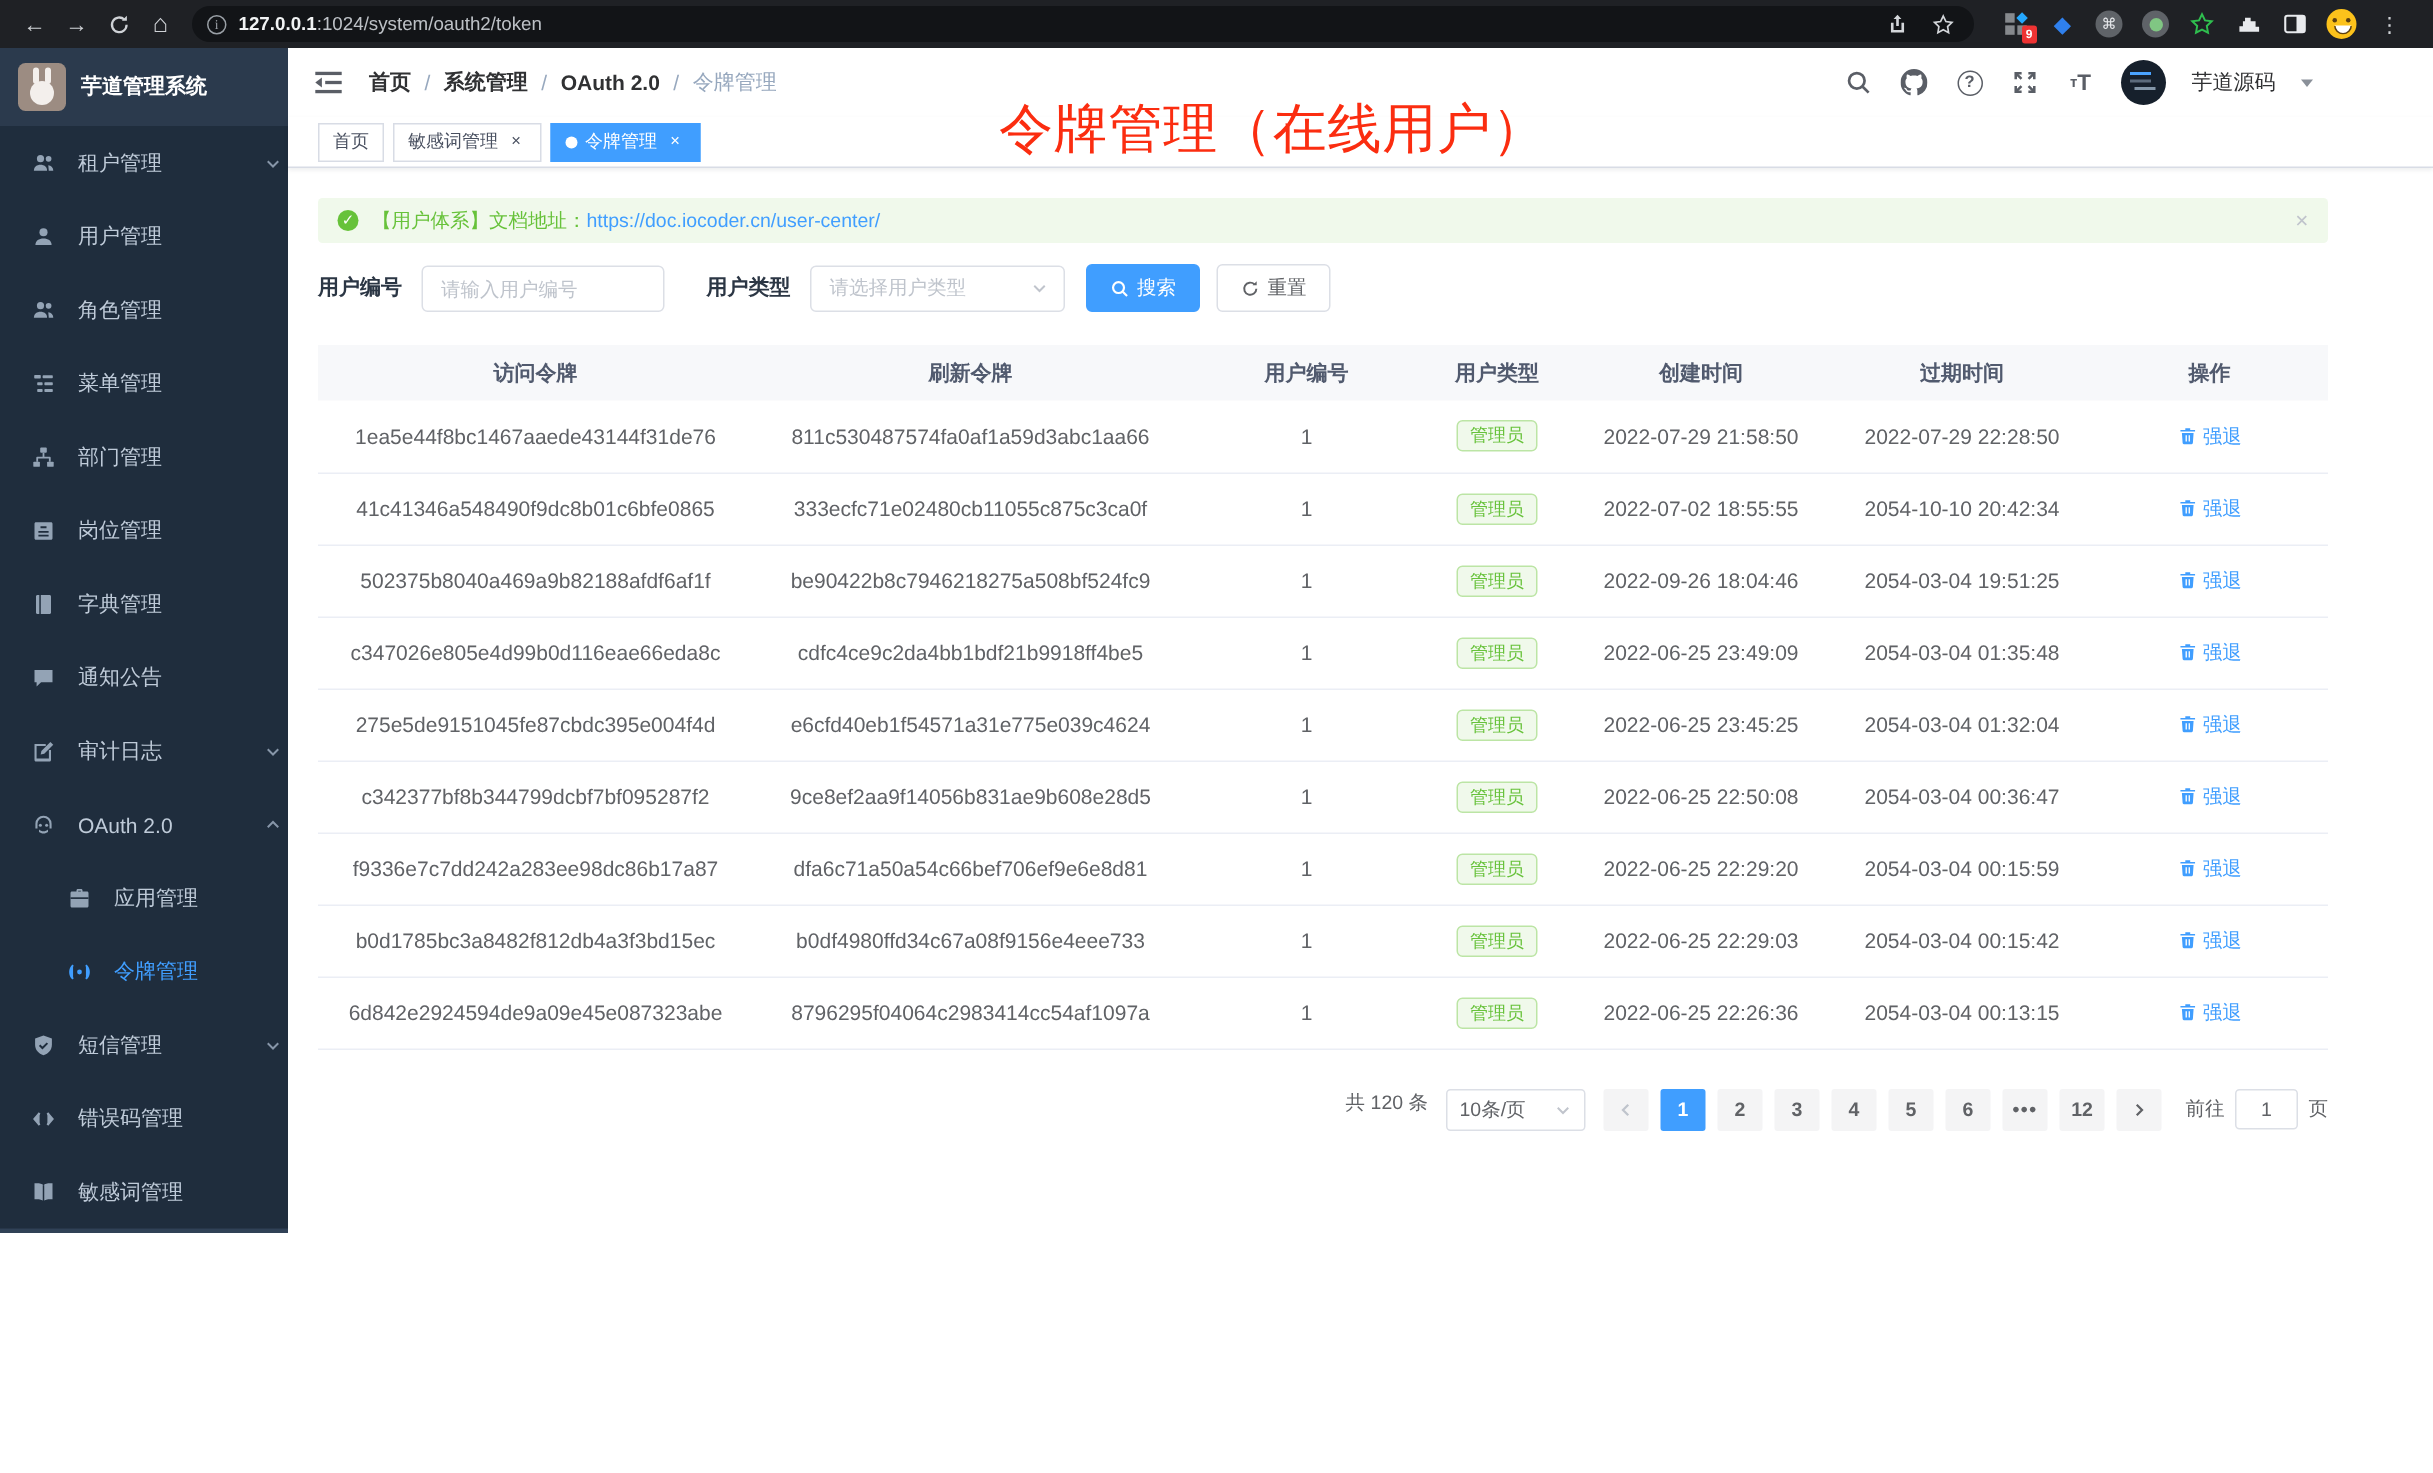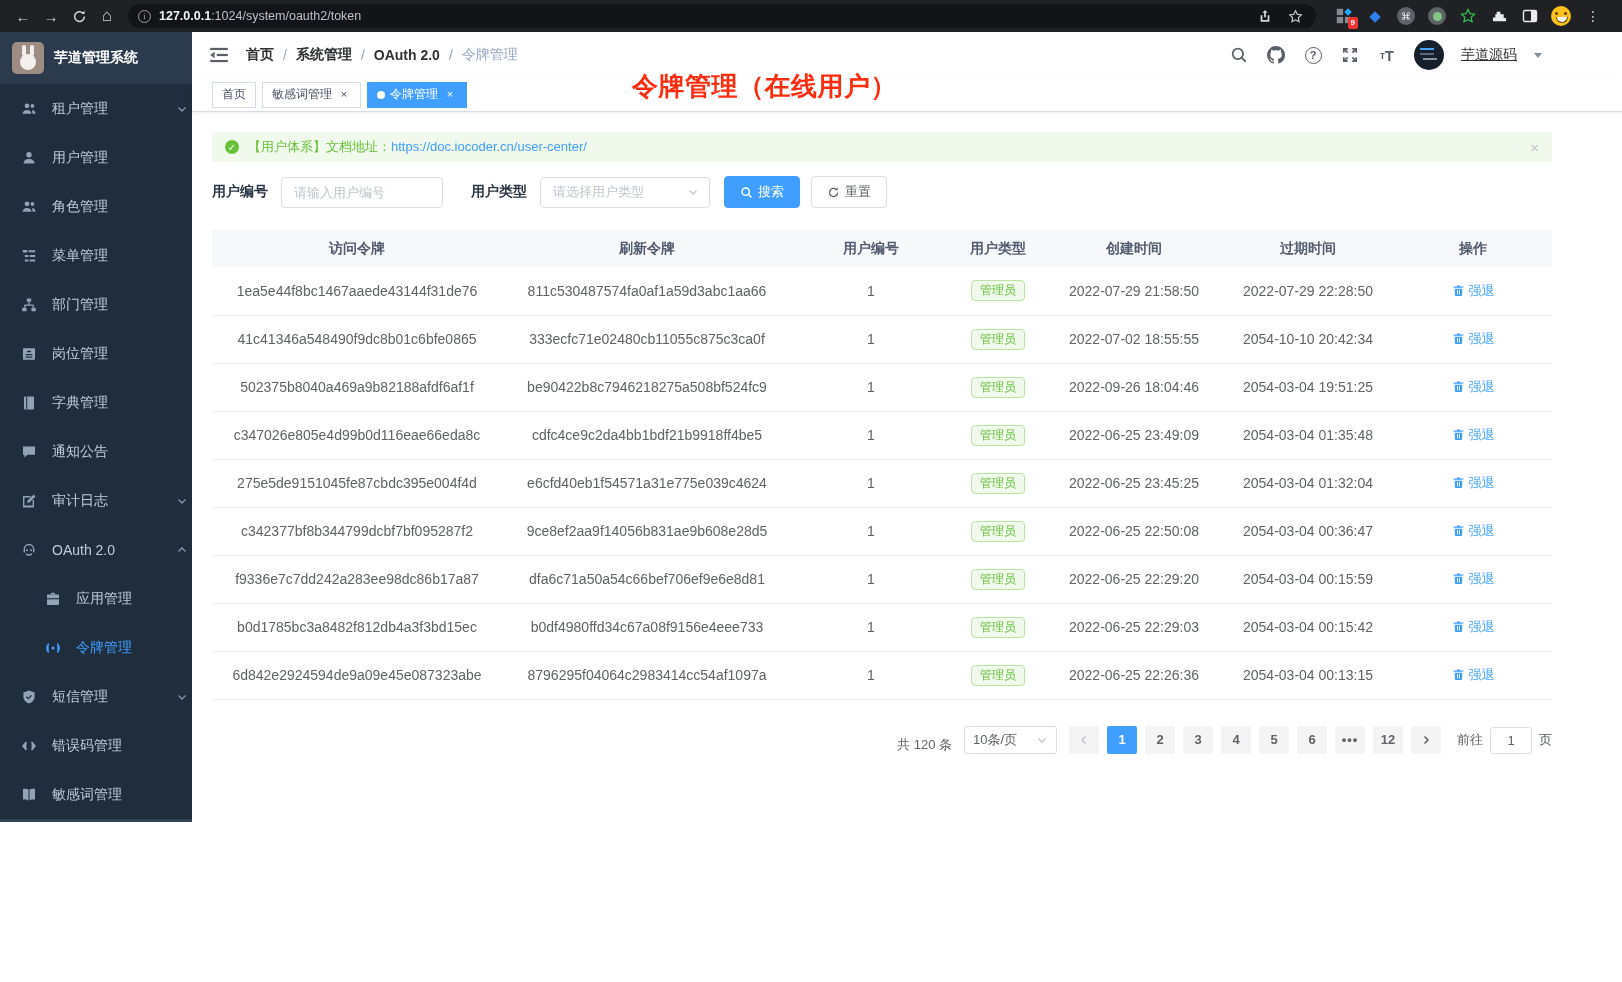--- a/index.html
+++ b/index.html
@@ -64,21 +64,21 @@
   .crumb-sep { color:#97a8be; font-weight:400; }
   .crumb.current { color:#97a8be; font-weight:400; cursor:default; }
   .h-right { margin-left:auto; display:flex; align-items:center; gap:17px; }
   .h-ic { width:20px; height:20px; color:#5a5e66; display:flex; align-items:center; justify-content:center; cursor:pointer; flex:none; }
   .h-ic svg { width:18px; height:18px; }
   .qmark { width:17px; height:17px; border:1.5px solid #5a5e66; border-radius:50%; font-size:11px; font-weight:700; display:flex; align-items:center; justify-content:center; }
   .font-ic { font-weight:700; color:#5a5e66; font-size:15px; }
   .font-ic small { font-size:10px; }
   .avatar { width:30px; height:30px; border-radius:50%; background:#16202c; position:relative; overflow:hidden; flex:none; cursor:pointer; }
   .avatar::before { content:""; position:absolute; left:6px; top:8px; width:14px; height:2px; background:#4aa3ff; box-shadow:0 5px 0 #5c6b7c, 3px 10px 0 #8396a8; }
-  .uname { font-size:14px; color:#303133; cursor:pointer;text-decoration:underline; }
+  .uname { font-size:14px; color:#303133; cursor:pointer; }
   .caret-down { width:0; height:0; border:4px solid transparent; border-top:5px solid #8a9099; margin-top:4px; cursor:pointer; }
 
   
   .tags { height:34px; display:flex; align-items:center; gap:6px; padding:0 0 0 20px; border-bottom:1px solid #d8dce5; box-shadow:0 1px 3px rgba(0,21,41,.08); flex:none; }
   .tag { height:26px; display:inline-flex; align-items:center; gap:5px; padding:0 9px; border:1px solid #d8dce5; background:#fff; font-size:12px; color:#495060; cursor:pointer; white-space:nowrap; }
   .tag .dot { width:8px; height:8px; border-radius:50%; background:#fff; }
   .tag .close { font-size:11px; width:14px; height:14px; line-height:13px; text-align:center; border-radius:50%; }
   .tag.active { background:#409eff; border-color:#409eff; color:#fff; }
 
   
@@ -100,33 +100,33 @@
   .btn-primary { background:#409eff; border:1px solid #409eff; color:#fff; margin-left:14px; }
   .btn-plain { background:#fff; border:1px solid #dcdfe6; color:#606266; margin-left:11px; }
 
   table.grid { width:1340px; margin-top:22px; border-collapse:collapse; table-layout:fixed; font-size:14px; color:#606266; }
   .grid th { height:37px; background:#f7f8fa; font-weight:700; color:#515a6e; text-align:center; font-size:14px; }
   .grid td { height:48px; text-align:center; border-bottom:1px solid #ebeef5; white-space:nowrap; overflow:hidden; }
   .badge { display:inline-block; background:#f0f9eb; border:1px solid #bce5a5; color:#67c23a; border-radius:4px; font-size:12px; line-height:19px; padding:0 8px; }
   .action { color:#409eff; display:inline-flex; align-items:center; gap:4px; font-size:13px; cursor:pointer; }
   .action svg { width:13px; height:13px; fill:currentColor; }
 
-  .pager { width:1340px; margin-top:26px; display:flex; align-items:flex-end; justify-content:flex-end; gap:12px; font-size:13px; color:#606266; }
+  .pager { width:1340px; margin-top:26px; display:flex; align-items:flex-start; justify-content:flex-end; gap:12px; font-size:13px; color:#606266; }
   .size-select { width:93px; height:28px; border:1px solid #dcdfe6; border-radius:3px; display:flex; align-items:center; justify-content:space-between; padding:0 8px; background:#fff; color:#606266; cursor:pointer; }
   .size-select .sel-caret { width:12px; height:12px; color:#c0c4cc; }
   .pages { display:flex; align-items:center; gap:8px; }
   .pg-btn { min-width:30px; height:28px; padding:0 4px; border-radius:2px; background:#f4f4f5; display:flex; align-items:center; justify-content:center; font-weight:700; color:#606266; cursor:pointer; font-size:13px; }
   .pg-btn.active { background:#409eff; color:#fff; }
   .pg-btn.nav-prev { color:#bfc4cc; }
   .pg-btn.more { letter-spacing:1px; color:#606266; }
   .goto { display:flex; align-items:center; gap:7px; margin-left:4px; }
   .goto-input { width:42px; height:27px; border:1px solid #dcdfe6; border-radius:3px; text-align:center; font-size:13px; color:#606266; outline:none; font-family:inherit; }
 
   
-  .annotation { position:absolute; left:632px; top:69px; font-size:26px; line-height:34px; font-weight:700; color:#fb2d10; z-index:60; white-space:nowrap; letter-spacing:0.5px; }
+  .annotation { position:absolute; left:666px; top:69px; font-size:36px; line-height:34px; font-weight:400; color:#fb2d10; z-index:60; white-space:nowrap; letter-spacing:0.5px; }
 </style>
 </head>
 <body>
 
 <div class="browser">
   <span class="b-ic">←</span>
   <span class="b-ic">→</span>
   <span class="b-ic">
     <svg viewBox="0 0 16 16" width="15" height="15" fill="none" stroke="currentColor" stroke-width="1.6">
         <path d="M13.2 8a5.2 5.2 0 1 1-1.6-3.7"></path>

